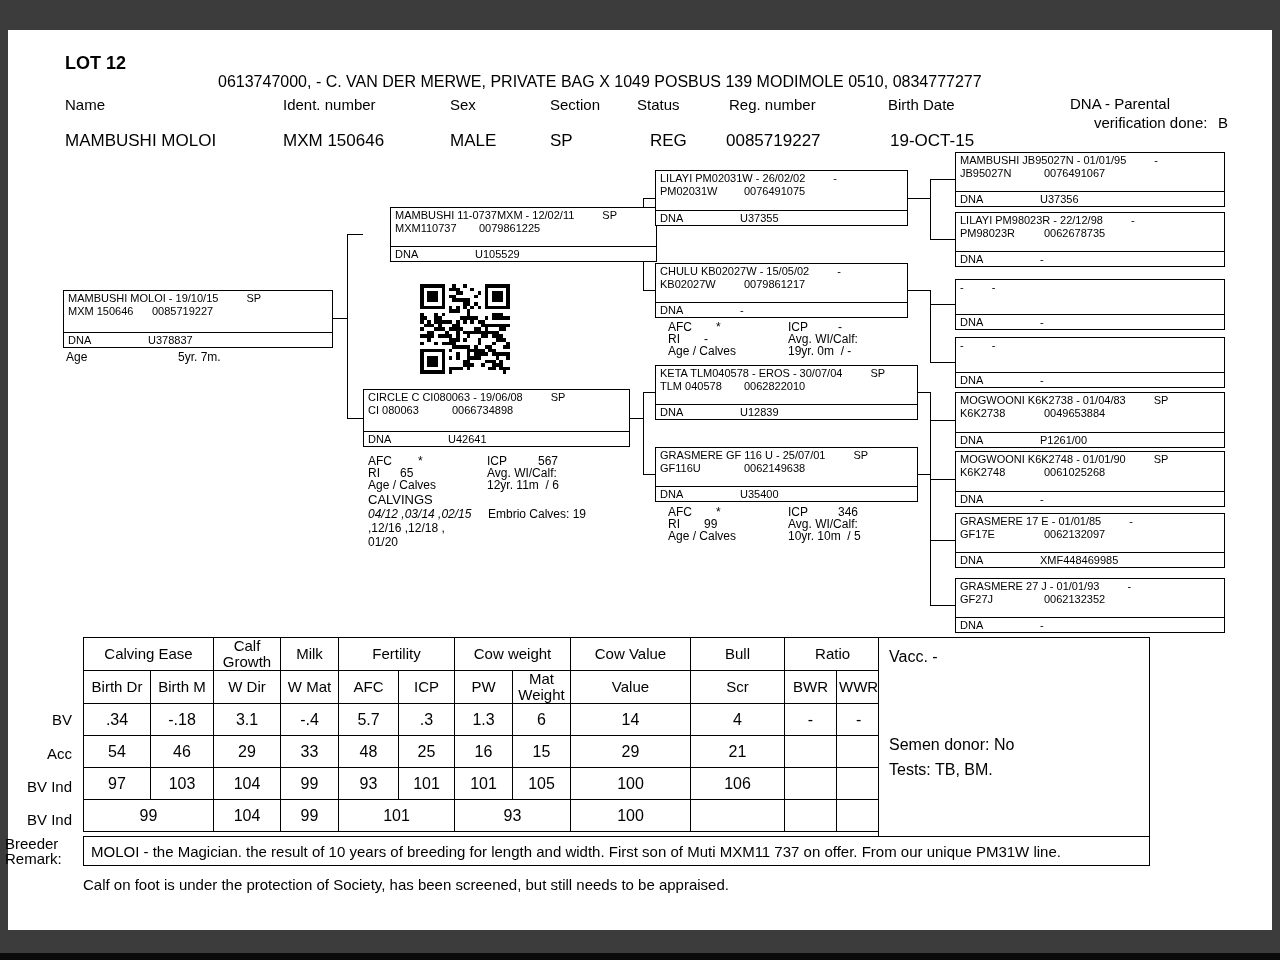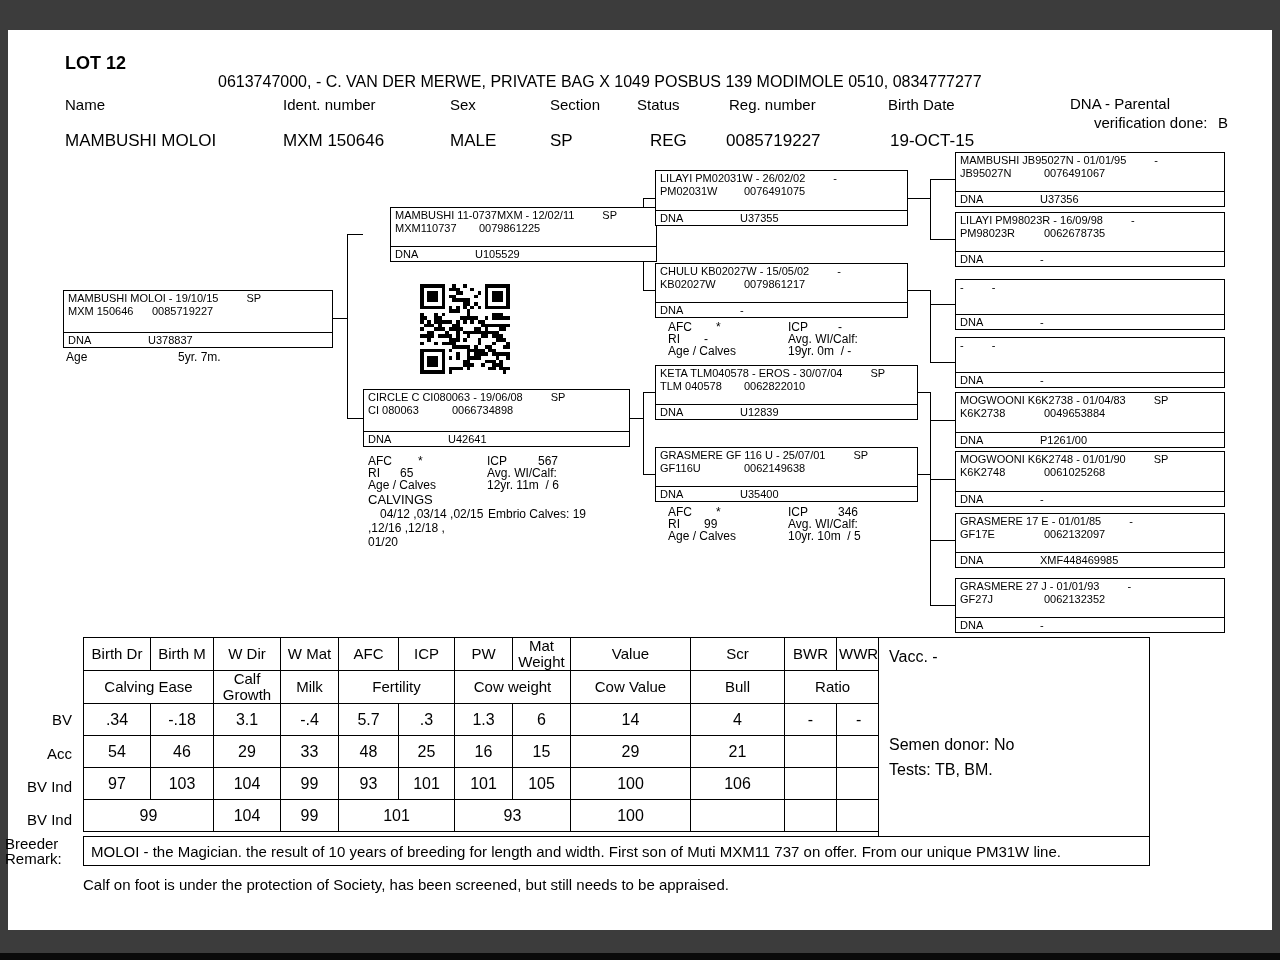--- a/index.html
+++ b/index.html
@@ -444,21 +444,21 @@
   <div class="t s12" style="left:368px;top:454px;">AFC</div>
   <div class="t s12" style="left:418px;top:454px;">*</div>
   <div class="t s12" style="left:487px;top:454px;">ICP</div>
   <div class="t s12" style="left:538px;top:454px;">567</div>
   <div class="t s12" style="left:368px;top:466px;">RI</div>
   <div class="t s12" style="left:400px;top:466px;">65</div>
   <div class="t s12" style="left:487px;top:466px;">Avg. WI/Calf:</div>
   <div class="t s12" style="left:368px;top:478px;">Age / Calves</div>
   <div class="t s12" style="left:487px;top:478px;">12yr. 11m  / 6</div>
   <div class="t" style="left:368px;top:492px;font-size:13px;">CALVINGS</div>
-  <div class="t s12" style="left:380px;top:507px;">04/12 ,03/14 ,02/15</div>
+  <div class="t s12" style="left:368px;top:507px;font-style:italic;">04/12 ,03/14 ,02/15</div>
   <div class="t s12" style="left:488px;top:507px;">Embrio Calves: 19</div>
   <div class="t s12" style="left:368px;top:521px;">,12/16 ,12/18 ,</div>
   <div class="t s12" style="left:368px;top:535px;">01/20</div>
 
   <div class="pbox" style="left:655px;top:170px;width:253px;height:56px;">
     <div class="prow">
         <span>LILAYI PM02031W - 26/02/02</span>
         <span>-</span>
       </div>
     <div class="prow2">
@@ -543,21 +543,21 @@
         <span class="pid">JB95027N</span>
         <span>0076491067</span>
       </div>
     <div class="pdna">
         <span class="pdl">DNA</span>
         <span>U37356</span>
       </div>
   </div>
   <div class="pbox" style="left:955px;top:212px;width:270px;height:55px;">
     <div class="prow">
-        <span>LILAYI PM98023R - 16/09/98</span>
+        <span>LILAYI PM98023R - 22/12/98</span>
         <span>-</span>
       </div>
     <div class="prow2">
         <span class="pid">PM98023R</span>
         <span>0062678735</span>
       </div>
     <div class="pdna">
         <span class="pdl">DNA</span>
         <span>-</span>
       </div>
@@ -662,42 +662,42 @@
         <col style="width:56px">
         <col style="width:58px">
         <col style="width:58px">
       <col style="width:120px">
         <col style="width:94px">
         <col style="width:52px">
         <col style="width:42px">
     </colgroup>
     <tbody>
     <tr>
+      <td colspan="2">Calving Ease</td>
+      <td>Calf Growth</td>
+      <td>Milk</td>
+      <td colspan="2">Fertility</td>
+      <td colspan="2">Cow weight</td>
+      <td>Cow Value</td>
+      <td>Bull</td>
+      <td colspan="2">Ratio</td>
+    </tr>
+    <tr>
       <td>Birth Dr</td>
       <td>Birth M</td>
       <td>W Dir</td>
       <td>W Mat</td>
       <td>AFC</td>
       <td>ICP</td>
       <td>PW</td>
       <td>Mat Weight</td>
       <td>Value</td>
       <td>Scr</td>
       <td>BWR</td>
       <td>WWR</td>
-    </tr>
-    <tr>
-      <td colspan="2">Calving Ease</td>
-      <td>Calf Growth</td>
-      <td>Milk</td>
-      <td colspan="2">Fertility</td>
-      <td colspan="2">Cow weight</td>
-      <td>Cow Value</td>
-      <td>Bull</td>
-      <td colspan="2">Ratio</td>
     </tr>
     <tr class="dat">
       <td>.34</td>
       <td>-.18</td>
       <td>3.1</td>
       <td>-.4</td>
       <td>5.7</td>
       <td>.3</td>
       <td>1.3</td>
       <td>6</td>

